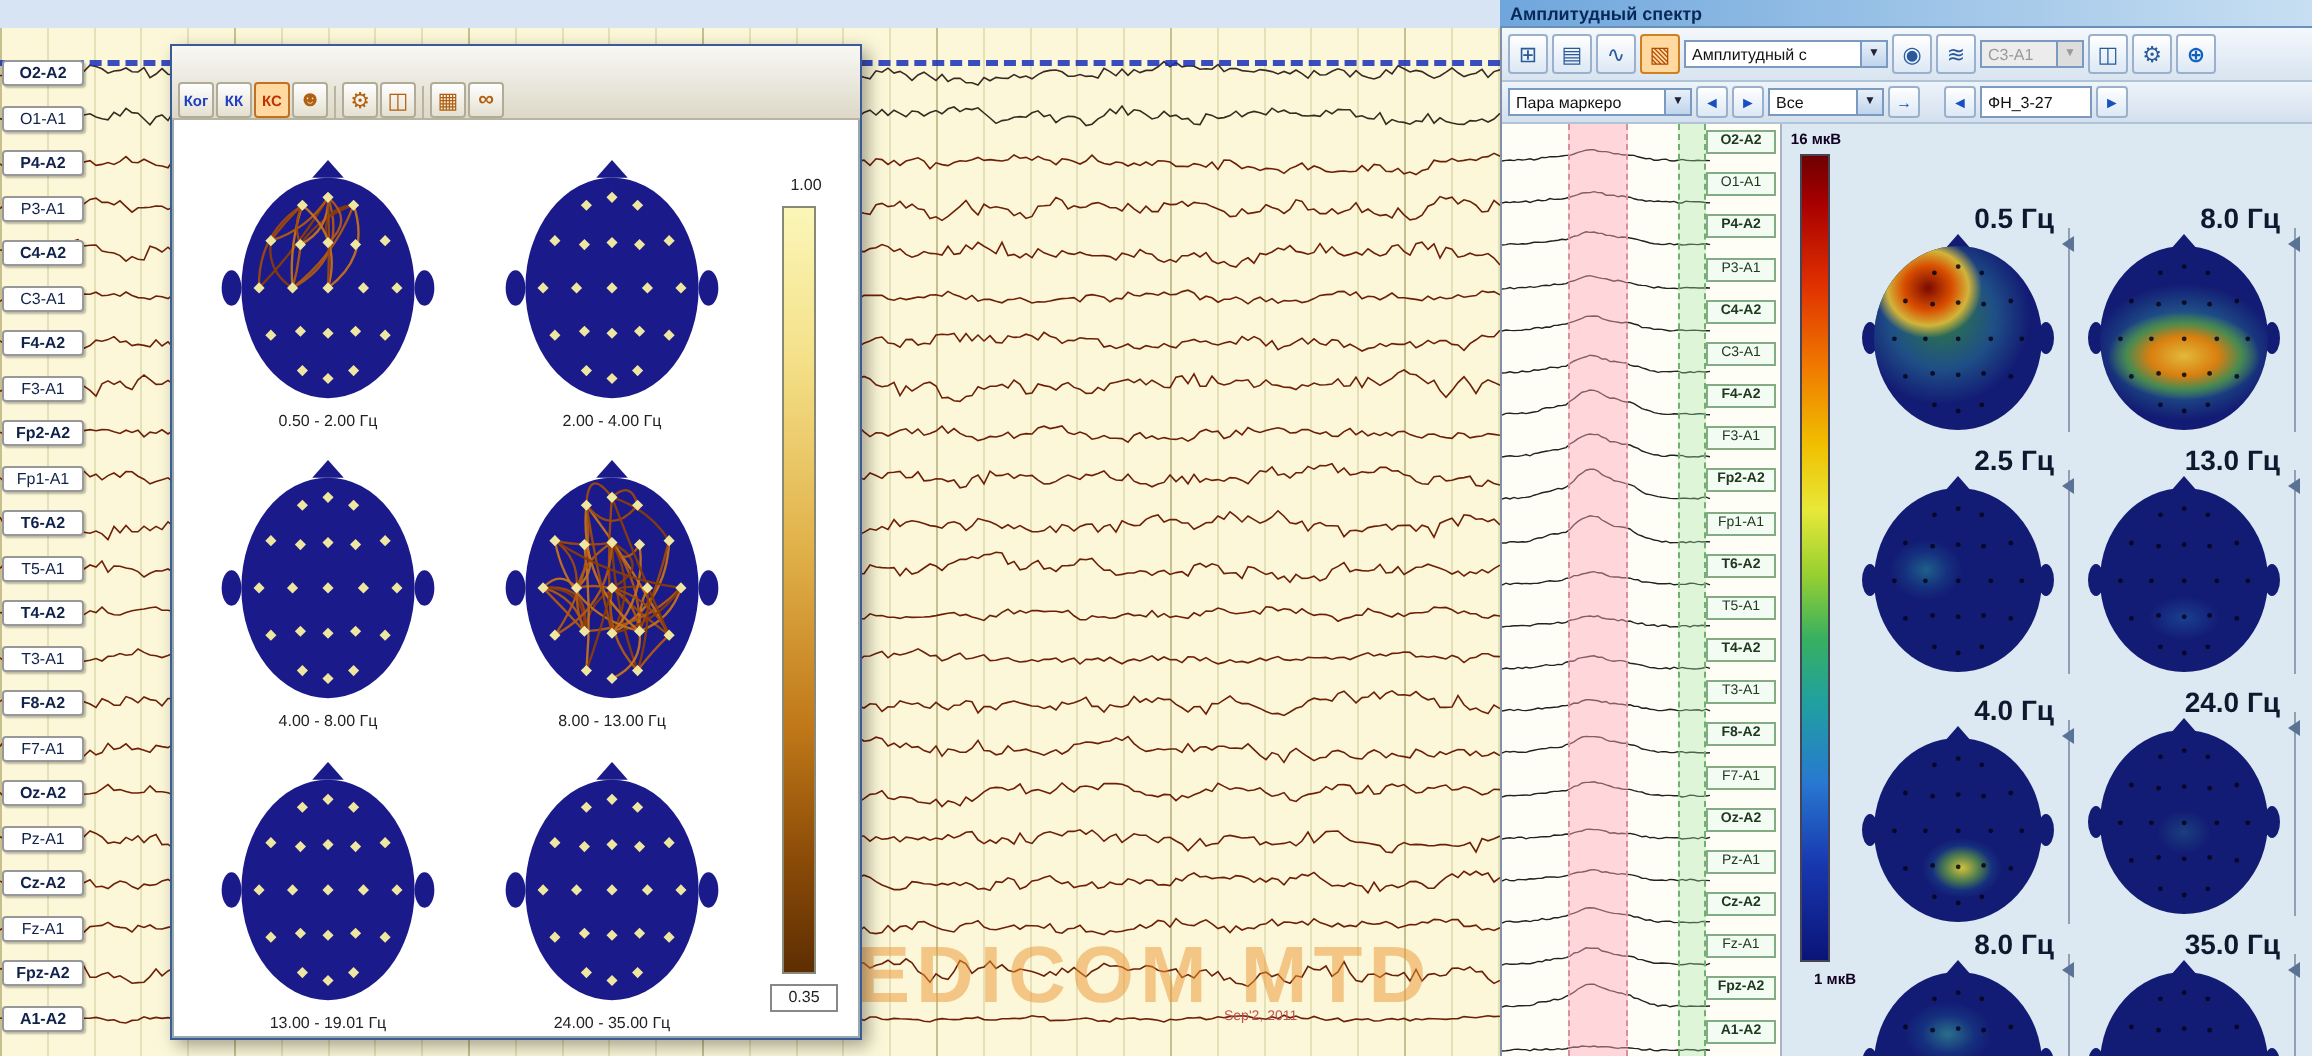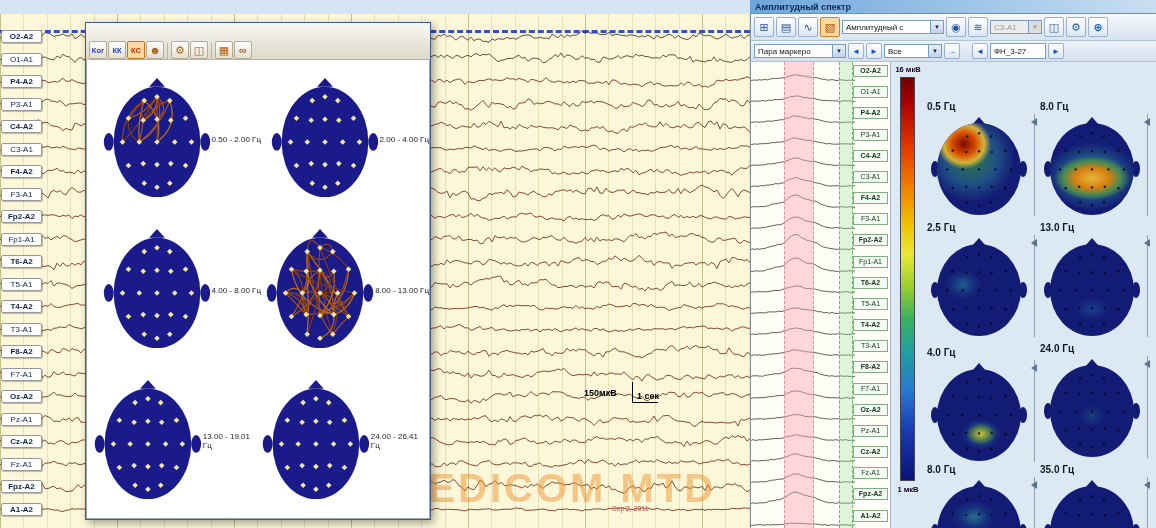--- a/index.html
+++ b/index.html
@@ -69,25 +69,25 @@
 .band-pink{position:absolute;left:33px;top:0;width:30px;height:100%;background:rgba(255,168,184,.45);
   border-left:1px dashed #d890a0;border-right:1px dashed #d890a0;pointer-events:none}
 .band-green{position:absolute;left:88px;top:0;width:14px;height:100%;background:rgba(160,230,160,.35);
   border-left:1px dashed #70b070;border-right:1px dashed #70b070;pointer-events:none}
 
 .colorbar-col{width:34px;position:relative;flex:none}
 .cb-top-label{position:absolute;top:3px;left:-3px;width:40px;text-align:center;font-size:7.5px;font-weight:bold;color:#102}
 .cb-bar{position:absolute;left:9px;top:15px;width:15px;height:404px;border:1px solid #445;
   background:linear-gradient(#6e0000 0%,#a80000 6%,#e03000 16%,#f07800 26%,#f0c000 36%,#e8e838 44%,
    #98d030 52%,#38b060 60%,#20a0a0 68%,#2878d0 78%,#1838b0 88%,#0a1478 100%)}
-.cb-bottom-label{position:absolute;top:423px;left:-3px;width:40px;text-align:center;font-size:7.5px;font-weight:bold;color:#102}
+.cb-bottom-label{position:absolute;top:423px;left:-3px;width:40px;text-align:right;font-size:7.5px;font-weight:bold;color:#102}
 
 .maps-grid{flex:1;position:relative;overflow:hidden}
 .map-cell{position:absolute;width:112px;height:121px}
-.map-label{padding-right:12px;font-size:10px;font-weight:bold;height:13px;color:#101830}
+.map-label{text-align:right;padding-right:12px;font-size:14px;font-weight:bold;height:13px;color:#101830}
 .map-cell svg{position:absolute;left:2px;top:13px}
 .map-slider{position:absolute;right:0;top:13px;width:8px;height:102px}
 .map-slider::before{content:'';position:absolute;left:3px;top:0;bottom:0;width:1px;background:#90a0b4}
 .slider-thumb{position:absolute;left:0;top:4px;width:0;height:0;
   border-top:4px solid transparent;border-bottom:4px solid transparent;border-right:6px solid #5a7294}
 
 
 .fam-window{position:absolute;left:85px;top:22px;width:346px;height:498px;border:1px solid #3a5a9a;
   background:#ece9d8;box-shadow:3px 3px 8px rgba(0,0,0,.35);display:flex;flex-direction:column}
 .fam-title{height:15px;background:linear-gradient(90deg,#0a3a9a,#4a80d0 60%,#9ab8e8);color:#fff;font-weight:bold;
@@ -99,21 +99,21 @@
   display:flex;align-items:flex-end;gap:1px;padding:0 3px;flex:none}
 .fam-tbtn{min-width:18px;height:18px;border:1px solid #b0ac98;background:linear-gradient(#fff,#e4e0d0);
   font-size:7.5px;font-weight:bold;display:flex;align-items:center;justify-content:center;color:#2040c0;
   border-radius:2px;padding:0 1px}
 .fam-tbtn.red{color:#c03000}
 .fam-tbtn.active{background:#ffd9a0;border-color:#c07020}
 .fam-tbtn.icon{font-size:11px;color:#b06010}
 .fam-sep{width:1px;height:16px;background:#b8b4a0;margin:0 2px}
 .fam-body{flex:1;background:#fff;display:flex;position:relative;border:1px solid #9aa;border-top:none}
 .fam-maps{flex:1;display:grid;grid-template-columns:1fr 1fr;padding:4px 0 2px 6px}
-.fam-cell{display:flex;flex-direction:row;align-items:center;justify-content:flex-end}
+.fam-cell{display:flex;flex-direction:column;align-items:center;justify-content:flex-end}
 .fam-map-label{font-size:8px;color:#222;margin-top:1px}
 .fam-cbar-col{width:52px;position:relative;flex:none}
 .fam-cb-max{position:absolute;top:28px;left:0;width:100%;text-align:center;font-size:8px;color:#222}
 .fam-cb-bar{position:absolute;top:43px;left:14px;width:17px;height:384px;border:1px solid #887;
   background:linear-gradient(#fbf6b8 0%,#f4e088 20%,#e0b048 45%,#c07818 68%,#8c4c08 85%,#5e2e02 100%)}
 .fam-cb-min{position:absolute;top:432px;left:8px;width:34px;height:14px;background:#fff;border:1px solid #888;
   font-size:8px;text-align:center;line-height:12px;color:#222}
 </style>
 </head>
 <body>
@@ -167,26 +167,20 @@
         <div class="ch-box" style="top: 308.5px;">T3-A1</div>
         <div class="ch-box bold" style="top: 331px;">F8-A2</div>
         <div class="ch-box" style="top: 353.5px;">F7-A1</div>
         <div class="ch-box bold" style="top: 376px;">Oz-A2</div>
         <div class="ch-box" style="top: 398.5px;">Pz-A1</div>
         <div class="ch-box bold" style="top: 421px;">Cz-A2</div>
         <div class="ch-box" style="top: 443.5px;">Fz-A1</div>
         <div class="ch-box bold" style="top: 466px;">Fpz-A2</div>
         <div class="ch-box bold" style="top: 488.5px;">A1-A2</div>
       </div>
-    <div class="scale-marker">
-      <span class="sm-amp">150мкВ</span>
-      <span class="sm-vline"></span>
-      <span class="sm-hline"></span>
-      <span class="sm-time">1 сек</span>
-    </div>
     <div class="watermark">MEDICOM MTD</div>
     <div class="date-stamp">Sep'2, 2011</div>
   </div>
 
   <div class="right-panel">
     <div class="toolbar1">
       <span class="icon-host">
           <div class="tb-btn">⊞</div>
           <div class="tb-btn">▤</div>
           <div class="tb-btn">∿</div>
@@ -999,19 +993,24 @@
               <rect x="-2" y="-2" width="4" height="4" fill="#efe6a0" transform="translate(90,68) rotate(45)"></rect>
               <rect x="-2" y="-2" width="4" height="4" fill="#efe6a0" transform="translate(26,92) rotate(45)"></rect>
               <rect x="-2" y="-2" width="4" height="4" fill="#efe6a0" transform="translate(41,90) rotate(45)"></rect>
               <rect x="-2" y="-2" width="4" height="4" fill="#efe6a0" transform="translate(55,91) rotate(45)"></rect>
               <rect x="-2" y="-2" width="4" height="4" fill="#efe6a0" transform="translate(69,90) rotate(45)"></rect>
               <rect x="-2" y="-2" width="4" height="4" fill="#efe6a0" transform="translate(84,92) rotate(45)"></rect>
               <rect x="-2" y="-2" width="4" height="4" fill="#efe6a0" transform="translate(42,110) rotate(45)"></rect>
               <rect x="-2" y="-2" width="4" height="4" fill="#efe6a0" transform="translate(55,114) rotate(45)"></rect>
               <rect x="-2" y="-2" width="4" height="4" fill="#efe6a0" transform="translate(68,110) rotate(45)"></rect>
             </svg>
-            <div class="fam-map-label">24.00 - 26.41 Гц</div>
+            <div class="fam-map-label">24.00 - 35.00 Гц</div>
           </div>
         </div>
+      <div class="fam-cbar-col">
+        <div class="fam-cb-max">1.00</div>
+        <div class="fam-cb-bar"></div>
+        <div class="fam-cb-min">0.35</div>
+      </div>
     </div>
   </div>
 
 </div>
 
 </body></html>

